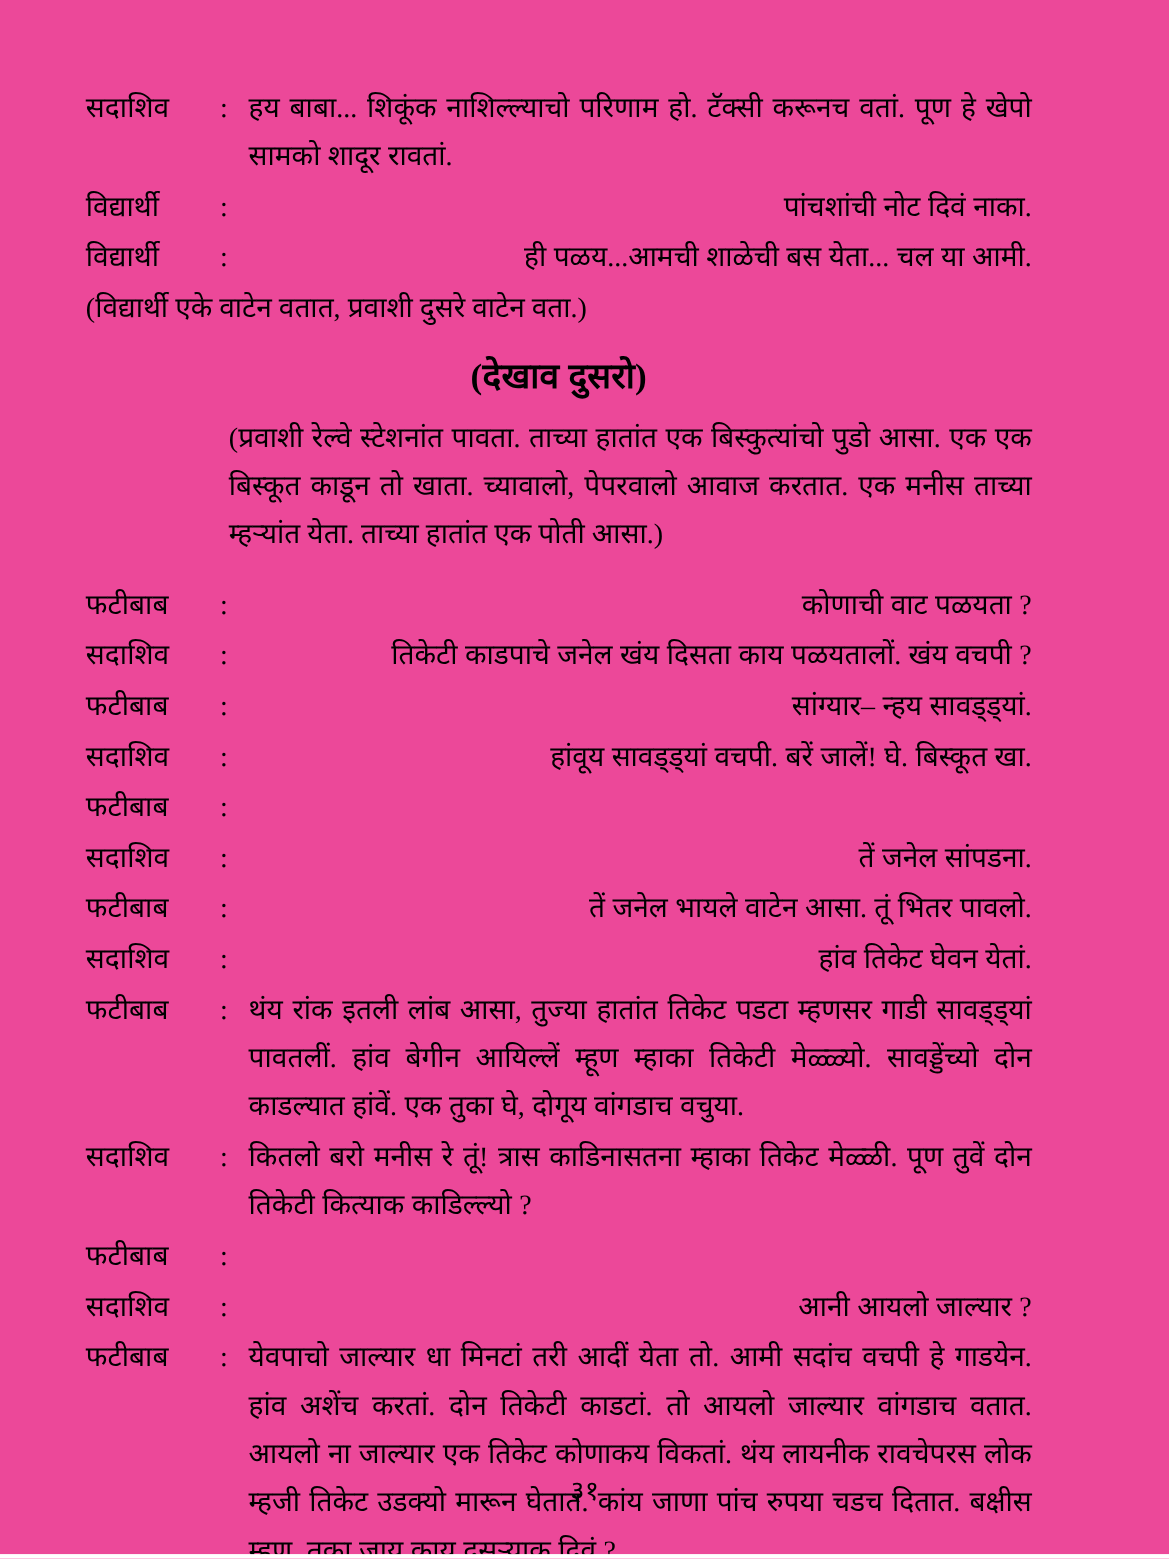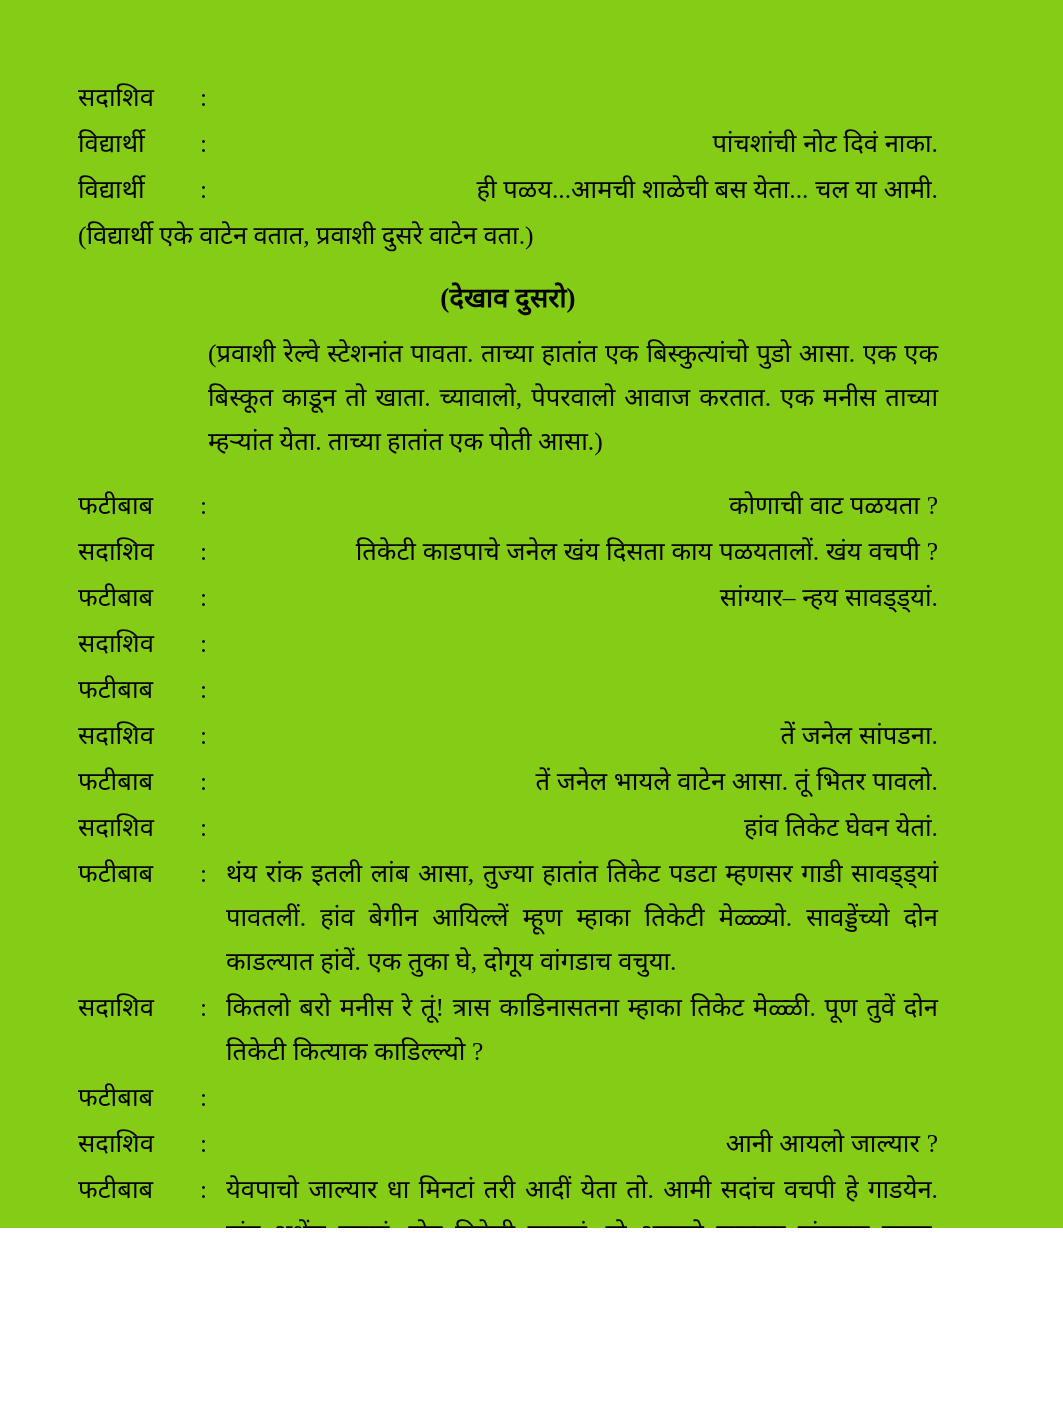--- a/index.html
+++ b/index.html
@@ -8,22 +8,22 @@
     padding: 0;
     background: #ffffff;
   }
   body {
     font-family: "Liberation Serif", "DejaVu Serif", serif;
     color: #000000;
   }
   .page {
     position: relative;
     width: 1063px;
-    height: 1228px;
-    background: #84cc16;
+    height: 1413px;
+    background: #ec4899;
     box-sizing: border-box;
     overflow: hidden;
   }
   .content {
     position: absolute;
     left: 78px;
     top: 76px;
     width: 860px;
   }
 
@@ -66,21 +66,21 @@
   .stage-direction-left {
     font-size: 25.5px;
     line-height: 44px;
     margin: 2px 0 14px 0;
     text-align: left;
   }
 
   
   .scene-heading {
     text-align: center;
-    font-size: 27px;
+    font-size: 32px;
     line-height: 44px;
     font-weight: bold;
     margin: 18px 0 12px 0;
     letter-spacing: 0.2px;
   }
 
   
   .stage-direction-indent {
     margin: 0 0 20px 130px;
     font-size: 25.5px;
@@ -103,20 +103,21 @@
 </head>
 <body>
 
 <div class="page">
 
   <div class="content">
 
     <div class="dialogue">
       <div class="speaker">सदाशिव</div>
       <div class="colon">:</div>
+      <div class="speech">हय बाबा... शिकूंक नाशिल्ल्याचो परिणाम हो. टॅक्सी करूनच वतां. पूण हे खेपो सामको शादूर रावतां.</div>
     </div>
 
     <div class="dialogue">
       <div class="speaker">विद्यार्थी</div>
       <div class="colon">:</div>
       <div class="speech nowrapjust">पांचशांची नोट दिवं नाका.</div>
     </div>
 
     <div class="dialogue">
       <div class="speaker">विद्यार्थी</div>
@@ -144,20 +145,21 @@
 
     <div class="dialogue">
       <div class="speaker">फटीबाब</div>
       <div class="colon">:</div>
       <div class="speech nowrapjust">सांग्यार– न्हय सावड्ड्यां.</div>
     </div>
 
     <div class="dialogue">
       <div class="speaker">सदाशिव</div>
       <div class="colon">:</div>
+      <div class="speech nowrapjust">हांवूय सावड्ड्यां वचपी. बरें जालें! घे. बिस्कूत खा.</div>
     </div>
 
     <div class="dialogue">
       <div class="speaker">फटीबाब</div>
       <div class="colon">:</div>
     </div>
 
     <div class="dialogue">
       <div class="speaker">सदाशिव</div>
       <div class="colon">:</div>

